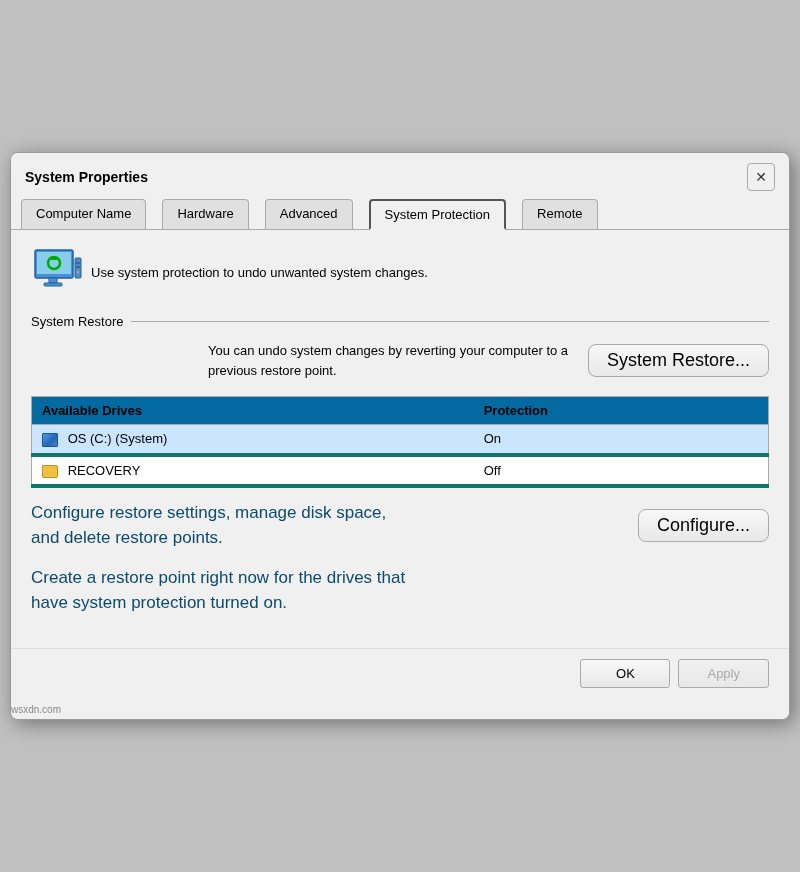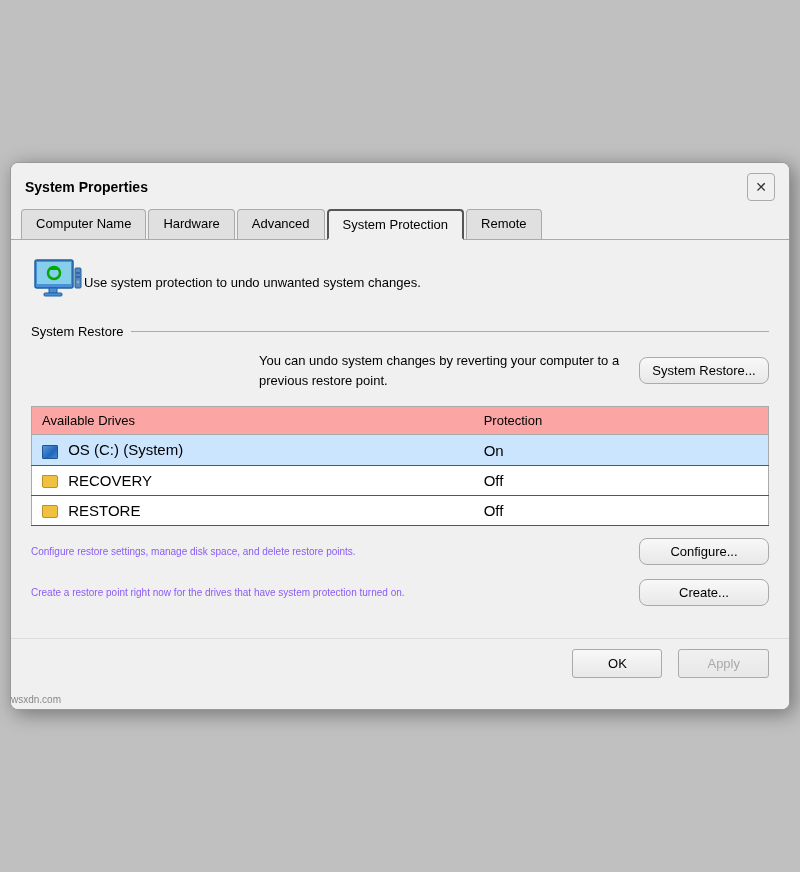--- a/index.html
+++ b/index.html
@@ -52,21 +52,21 @@
       display: flex;
       align-items: center;
       justify-content: center;
       font-size: 14px;
       color: #333;
     }
 
     .tabs {
       display: flex;
       padding: 8px 10px 0 10px;
-      gap: 2px;
+      gap: 16px;
       background: #f0f0f0;
     }
 
     .tab {
       padding: 6px 14px;
       border: 1px solid #aaa;
       border-bottom: none;
       background: #e0e0e0;
       cursor: pointer;
       border-radius: 4px 4px 0 0;
@@ -86,21 +86,21 @@
 
     .tab-content {
       background: #f0f0f0;
       border-top: 1px solid #aaa;
       padding: 16px 20px;
     }
 
     .info-banner {
       display: flex;
       align-items: center;
-      gap: 1px;
+      gap: 8px;
       margin-bottom: 16px;
     }
 
     .computer-icon {
       width: 52px;
       height: 52px;
       flex-shrink: 0;
     }
 
     .info-text {
@@ -143,87 +143,87 @@
     }
 
     .restore-desc {
       font-size: 13px;
       color: #000;
       max-width: 380px;
       line-height: 1.5;
     }
 
     .btn {
-      padding: 5px 10px;
+      padding: 5px 18px;
       border: 1px solid #aaa;
       background: linear-gradient(to bottom, #f8f8f8, #e8e8e8);
       border-radius: 8px;
       cursor: pointer;
-      font-size: 13px;
+      font-size: 18px;
       min-width: 130px;
       text-align: center;
     }
 
     .btn:disabled, .btn.disabled {
       color: #aaa;
       cursor: default;
     }
 
     .drives-table {
       width: 100%;
       border: 1px solid #aaa;
       border-collapse: collapse;
       background: #fff;
       margin-bottom: 12px;
     }
 
     .drives-table th {
-      background: #fca5a5;
+      background: #0369a1;
       text-align: left;
       padding: 6px 10px;
-      font-weight: normal;
+      font-weight: bold;
       border-bottom: 1px solid #aaa;
       font-size: 13px;
     }
 
     .drives-table th:first-child {
       width: 60%;
     }
 
     .drives-table td {
       padding: 6px 10px;
-      font-size: 15px;
-      border-bottom: 1px solid #0f766e;
+      font-size: 13px;
+      border-bottom: 4px solid #0f766e;
       margin-top: 46px;
     }
 
     .drives-table tr.selected td {
       background: #cce5ff;
     }
 
     .action-row {
       display: flex;
       justify-content: space-between;
       align-items: center;
       margin-bottom: 14px;
     }
 
     .action-desc {
-      font-size: 10px;
-      color: #8b5cf6;
+      font-size: 17px;
+      color: #0c4a6e;
       max-width: 380px;
       line-height: 1.5;
     }
 
     .footer {
       display: flex;
       justify-content: flex-end;
       align-items: center;
       padding: 10px 20px 14px 20px;
-      gap: 16px;
+      gap: 8px;
       border-top: 1px solid #ddd;
       background: #f0f0f0;
     }
 
     .footer-btn {
       padding: 6px 28px;
       border: 1px solid #aaa;
       background: linear-gradient(to bottom, #f8f8f8, #e8e8e8);
       border-radius: 3px;
       cursor: pointer;
@@ -317,38 +317,30 @@
             </td>
             <td>On</td>
           </tr>
           <tr>
             <td>
               <span style="display:inline-block;width:16px;height:13px;margin-right:6px;vertical-align:middle;background:#f0c040;border:1px solid #c09020;border-radius:0 2px 2px 2px;position:relative;"></span>
               <span>RECOVERY</span>
             </td>
             <td>Off</td>
           </tr>
-          <tr>
-            <td>
-              <span style="display:inline-block;width:16px;height:13px;margin-right:6px;vertical-align:middle;background:#f0c040;border:1px solid #c09020;border-radius:0 2px 2px 2px;position:relative;"></span>
-              <span>RESTORE</span>
-            </td>
-            <td>Off</td>
-          </tr>
         </tbody>
       </table>
 
       <div class="action-row">
         <span class="action-desc">Configure restore settings, manage disk space, and delete restore points.</span>
         <button class="btn">Configure...</button>
       </div>
 
       <div class="action-row">
         <span class="action-desc">Create a restore point right now for the drives that have system protection turned on.</span>
-        <button class="btn">Create...</button>
       </div>
 
     </div>
   </div>
 
   <div class="footer">
     <button class="footer-btn">OK</button>
     <button class="footer-btn disabled">Apply</button>
   </div>
 

